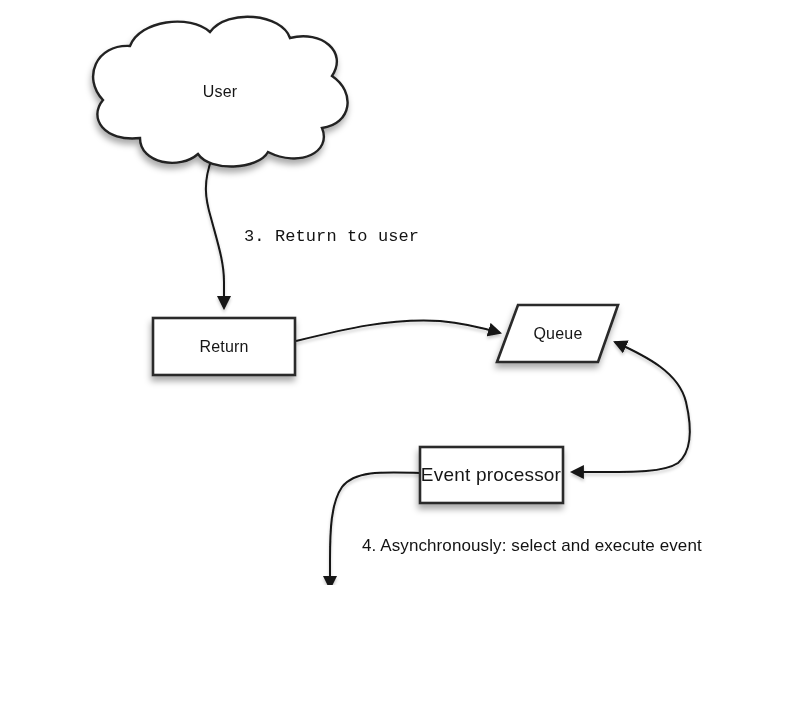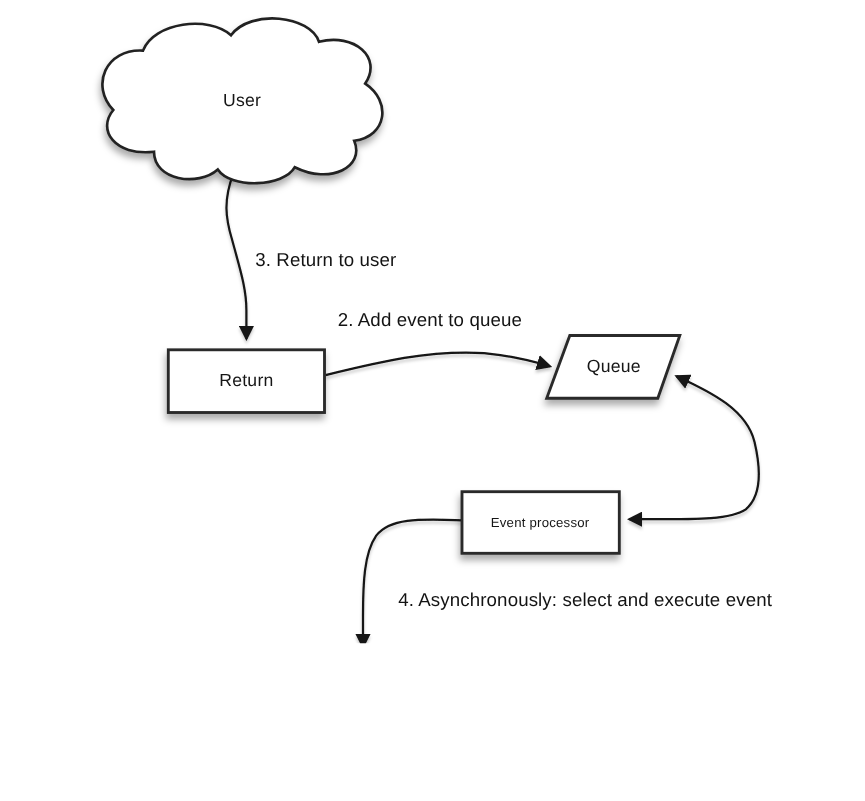--- a/index.html
+++ b/index.html
@@ -23,21 +23,21 @@
   }
   .node-label {
     position: absolute;
     transform: translate(-50%, -50%);
     white-space: nowrap;
     font-size: 16px;
     letter-spacing: 0.2px;
     color: #161616;
   }
   .node-label.small {
-    font-size: 12px;
+    font-size: 19px;
   }
   .annotation {
     position: absolute;
     white-space: nowrap;
     font-size: 17px;
     letter-spacing: 0.1px;
     color: #131313;
   }
 </style>
 </head>
@@ -100,19 +100,18 @@
 
   <div class="node-label" style="left:224px; top:347px;">Return</div>
 
   <div class="node-label" style="left:558px; top:334px;">Queue</div>
 
   <div class="node-label small" style="left:491px; top:475px;">Event processor</div>
 
   <div class="node-label small" style="left:329px; top:635px;">DB</div>
 
 
-  <div class="annotation" style="left:232px; top:227px;">3. Return to user</div>
+  <div class="annotation" style="left:244px; top:227px;font-family:Liberation Mono, monospace;">3. Return to user</div>
 
-  <div class="annotation" style="left:307px; top:281px;">2. Add event to queue</div>
 
   <div class="annotation" style="left:362px; top:536px;">4. Asynchronously: select and execute event</div>
 
 </div>
 
 </body></html>

